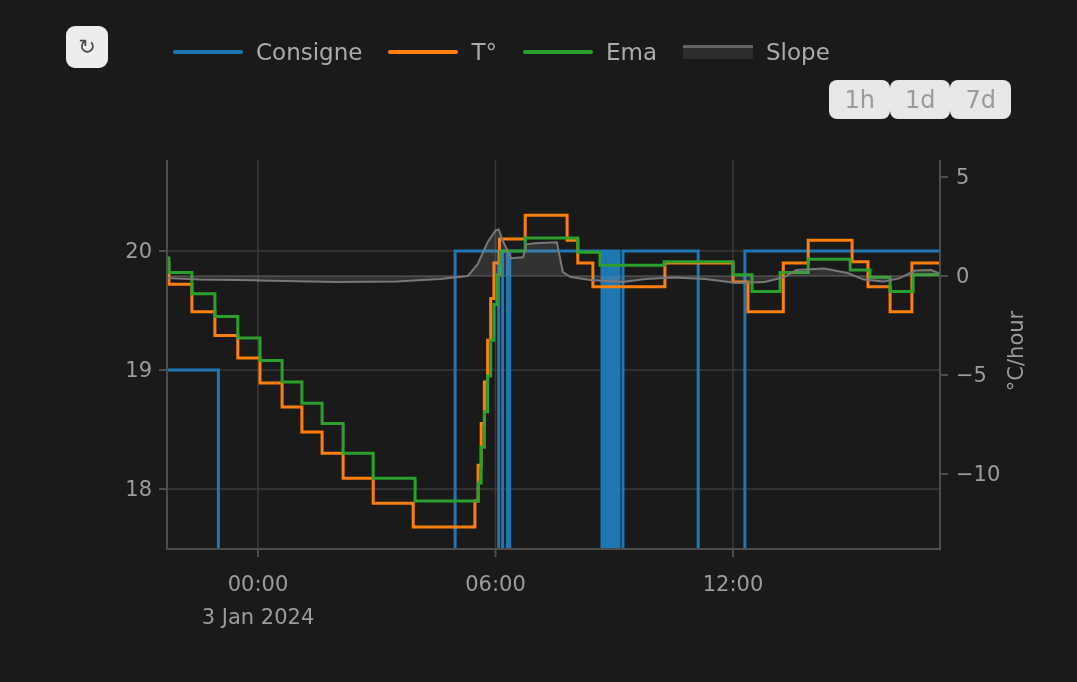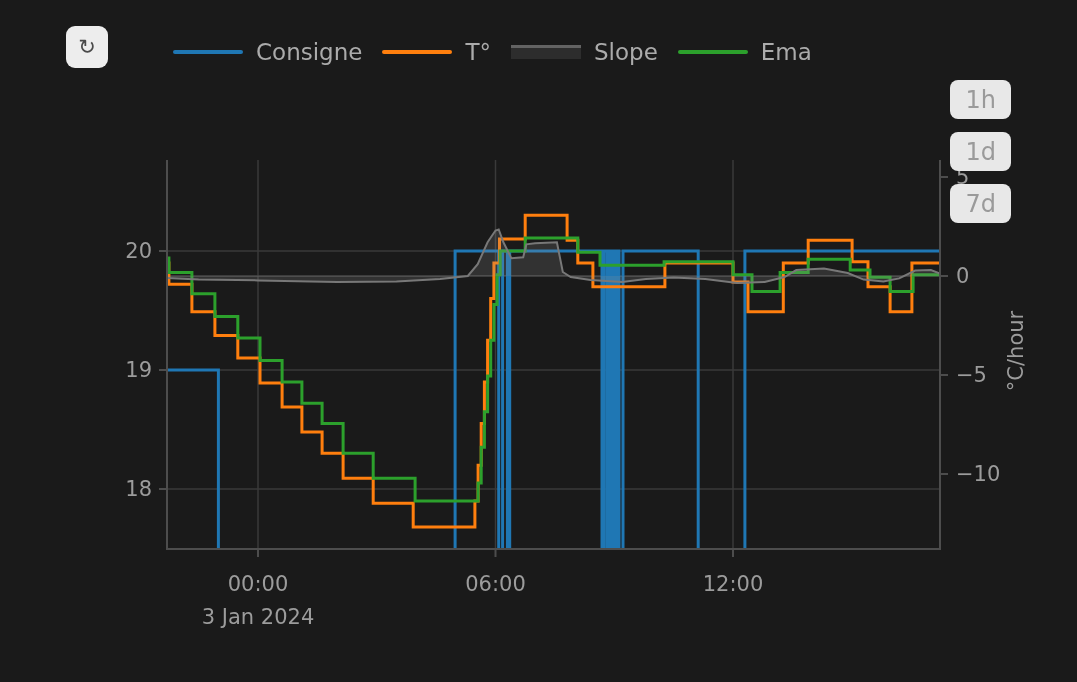--- a/index.html
+++ b/index.html
@@ -9,31 +9,31 @@
     background:#1a1a1a;
     font-family:"DejaVu Sans", sans-serif;
   }
   .refresh-btn{
     position:absolute;left:66px;top:26px;width:42px;height:42px;
     background:#ededed;border:none;border-radius:9px;cursor:pointer;
     font-size:21px;color:#4a4a4a;line-height:42px;text-align:center;padding:0;
   }
   .legend{
     position:absolute;left:173px;top:40px;height:24px;
-    display:flex;align-items:center;gap:20px;
+    display:flex;align-items:center;gap:26px;
   }
   .legend-item{display:flex;align-items:center;gap:13px;cursor:pointer;}
   .legend-swatch-line{display:inline-block;width:70px;height:4px;border-radius:2px;}
   .legend-swatch-area{
     display:inline-block;width:70px;height:11px;
     background:rgba(150,150,150,0.16);border-top:3px solid #636363;
   }
   .legend-label{font-size:23px;color:#ababab;}
   .range-buttons{
-    position:absolute;top:80px;right:66px;display:flex;gap:13px;flex-direction:column;
+    position:absolute;top:80px;right:66px;display:flex;
   }
   .range-btn{
     height:39px;padding:0 15px;background:#e8e8e8;border:none;border-radius:8px;
     font-family:"DejaVu Sans", sans-serif;font-size:24px;color:#9a9a9a;cursor:pointer;
   }
   #chart{position:absolute;left:0;top:0;}
   .tick-label{font-size:21px;fill:#9c9c9c;}
 </style>
 </head>
 <body>
@@ -99,27 +99,27 @@
     <span class="legend-swatch legend-swatch-line" style="background: rgb(31, 119, 180);"></span>
     <span class="legend-label">Consigne</span>
   </div>
 
   <div class="legend-item">
     <span class="legend-swatch legend-swatch-line" style="background: rgb(255, 127, 14);"></span>
     <span class="legend-label">T°</span>
   </div>
 
   <div class="legend-item">
-    <span class="legend-swatch legend-swatch-area"></span>
-    <span class="legend-label">Slope</span>
+    <span class="legend-swatch legend-swatch-line" style="background: rgb(44, 160, 44);"></span>
+    <span class="legend-label">Ema</span>
   </div>
 
   <div class="legend-item">
-    <span class="legend-swatch legend-swatch-line" style="background: rgb(44, 160, 44);"></span>
-    <span class="legend-label">Ema</span>
+    <span class="legend-swatch legend-swatch-area"></span>
+    <span class="legend-label">Slope</span>
   </div>
 </div>
 
 <div class="range-buttons" id="rangeButtons">
   <button class="range-btn">1h</button>
 
 
   <button class="range-btn">1d</button>
 
   <button class="range-btn">7d</button>

